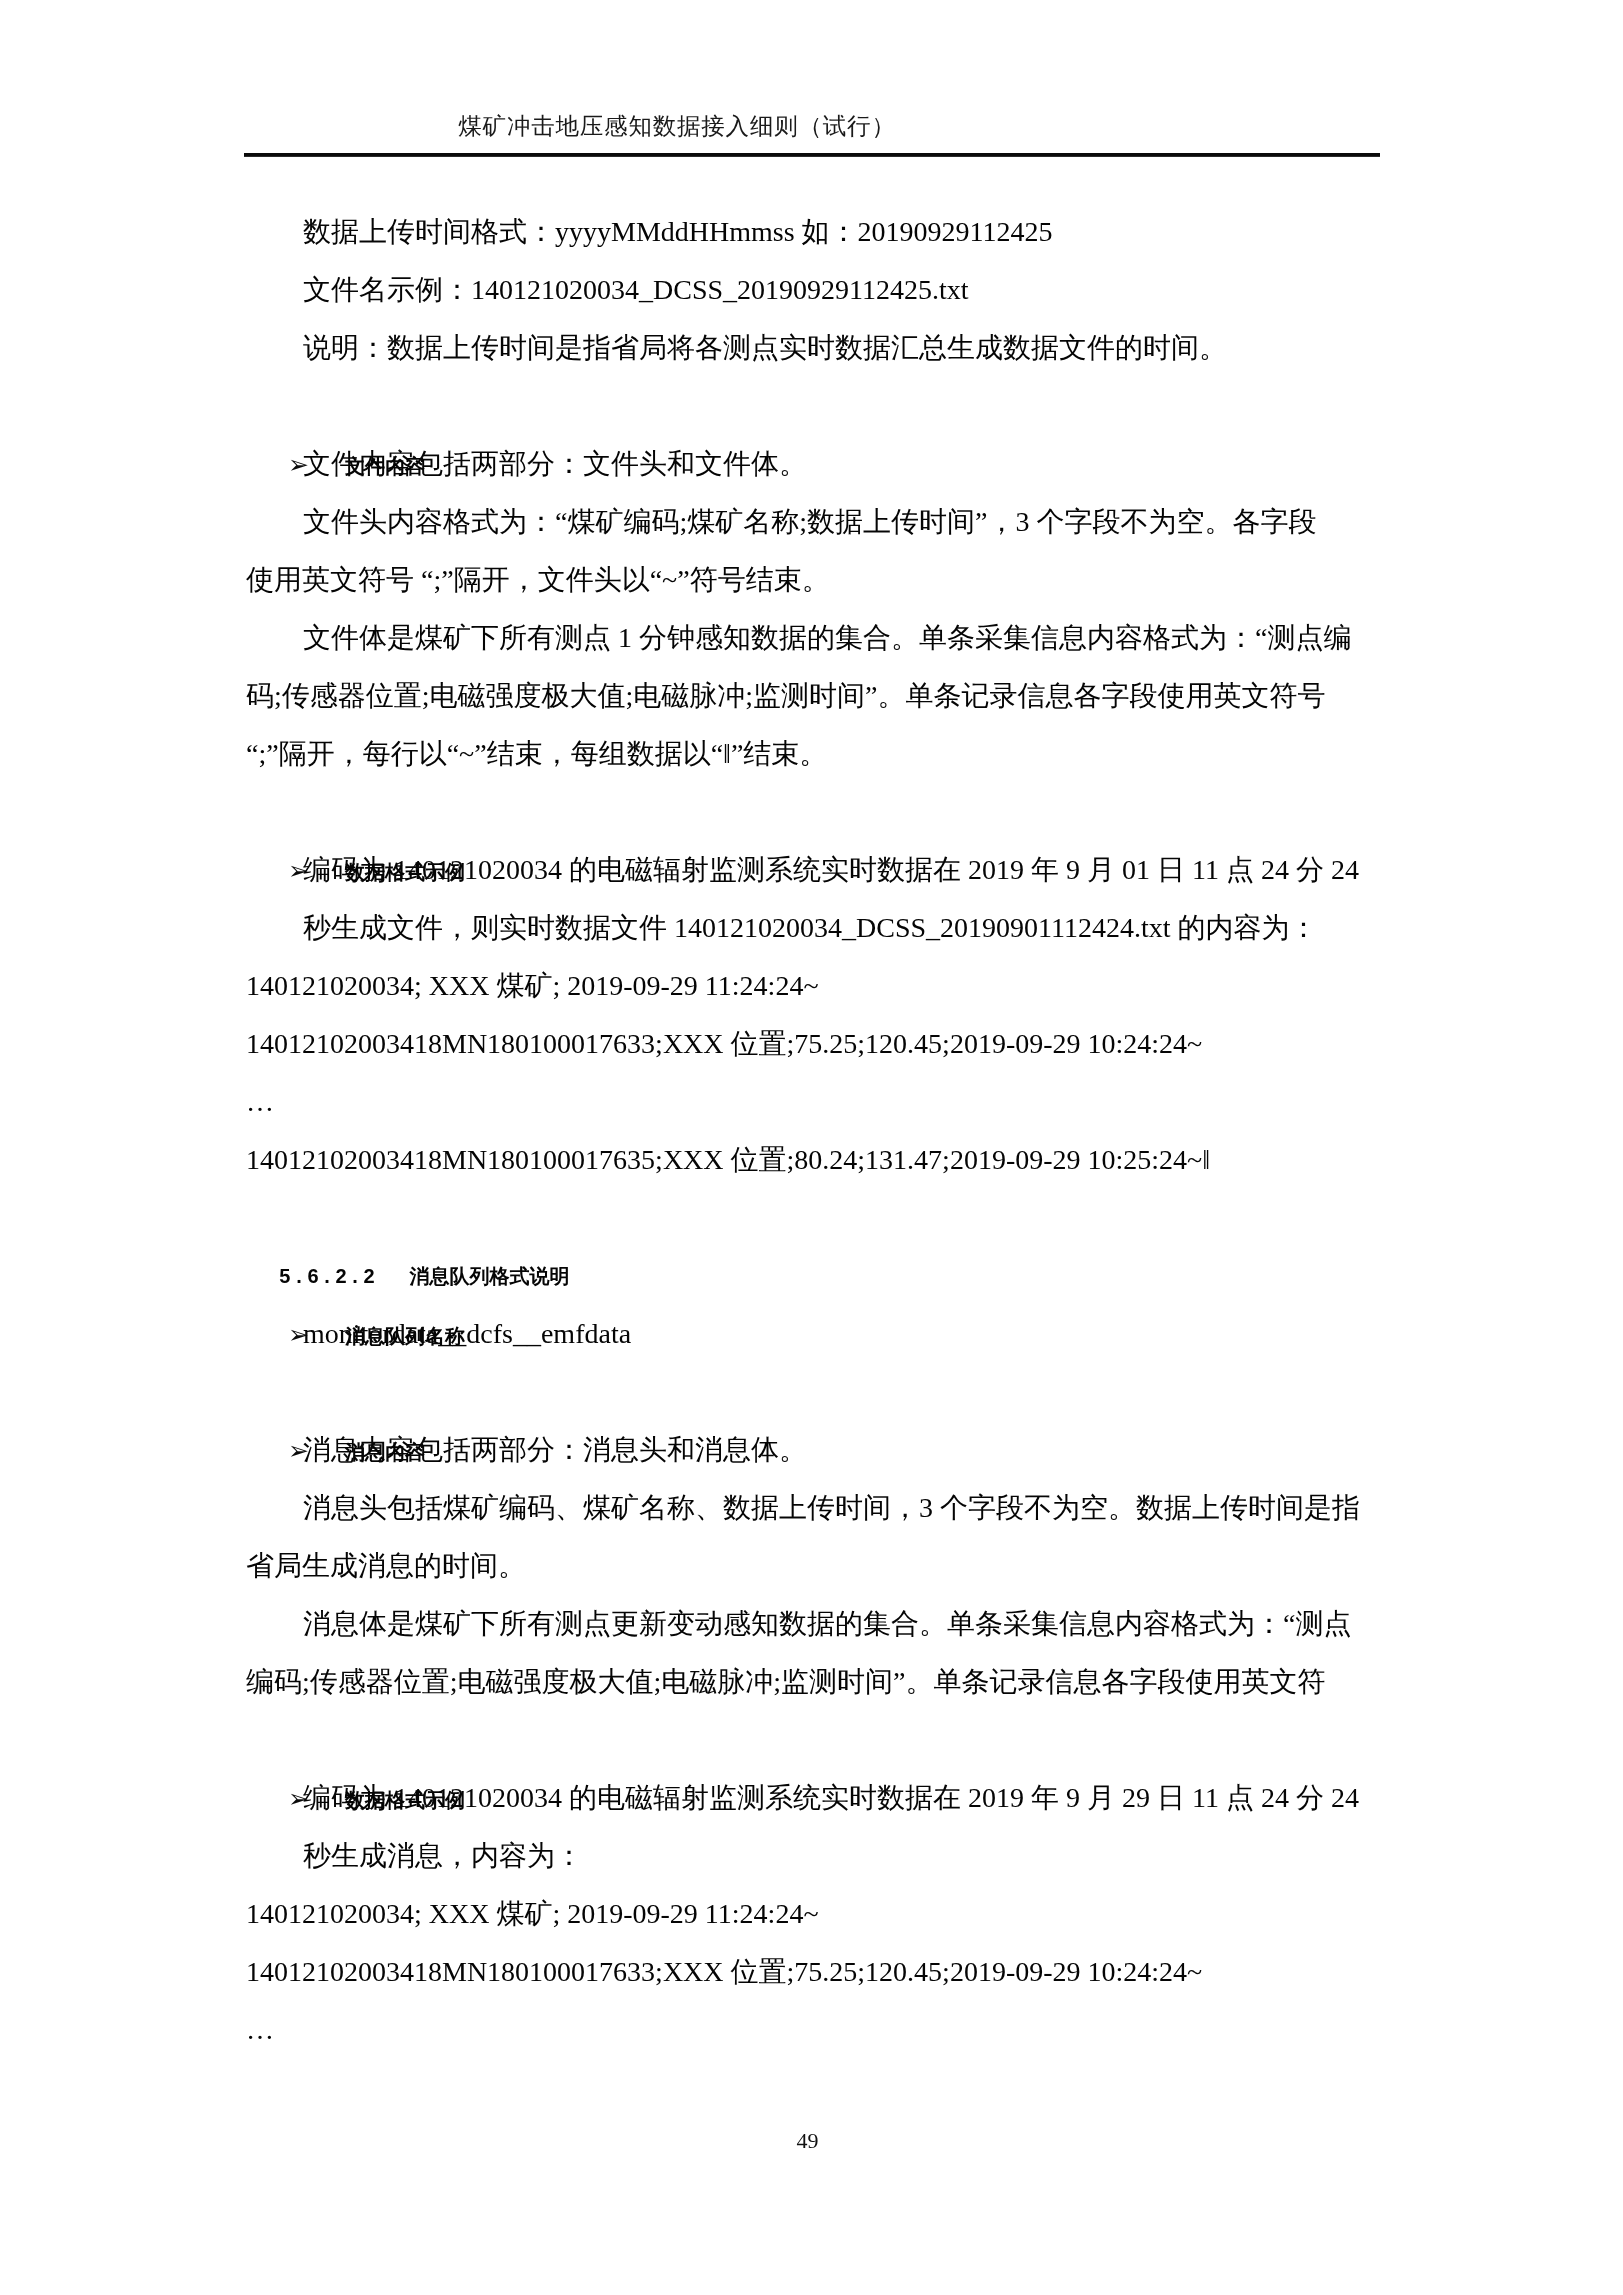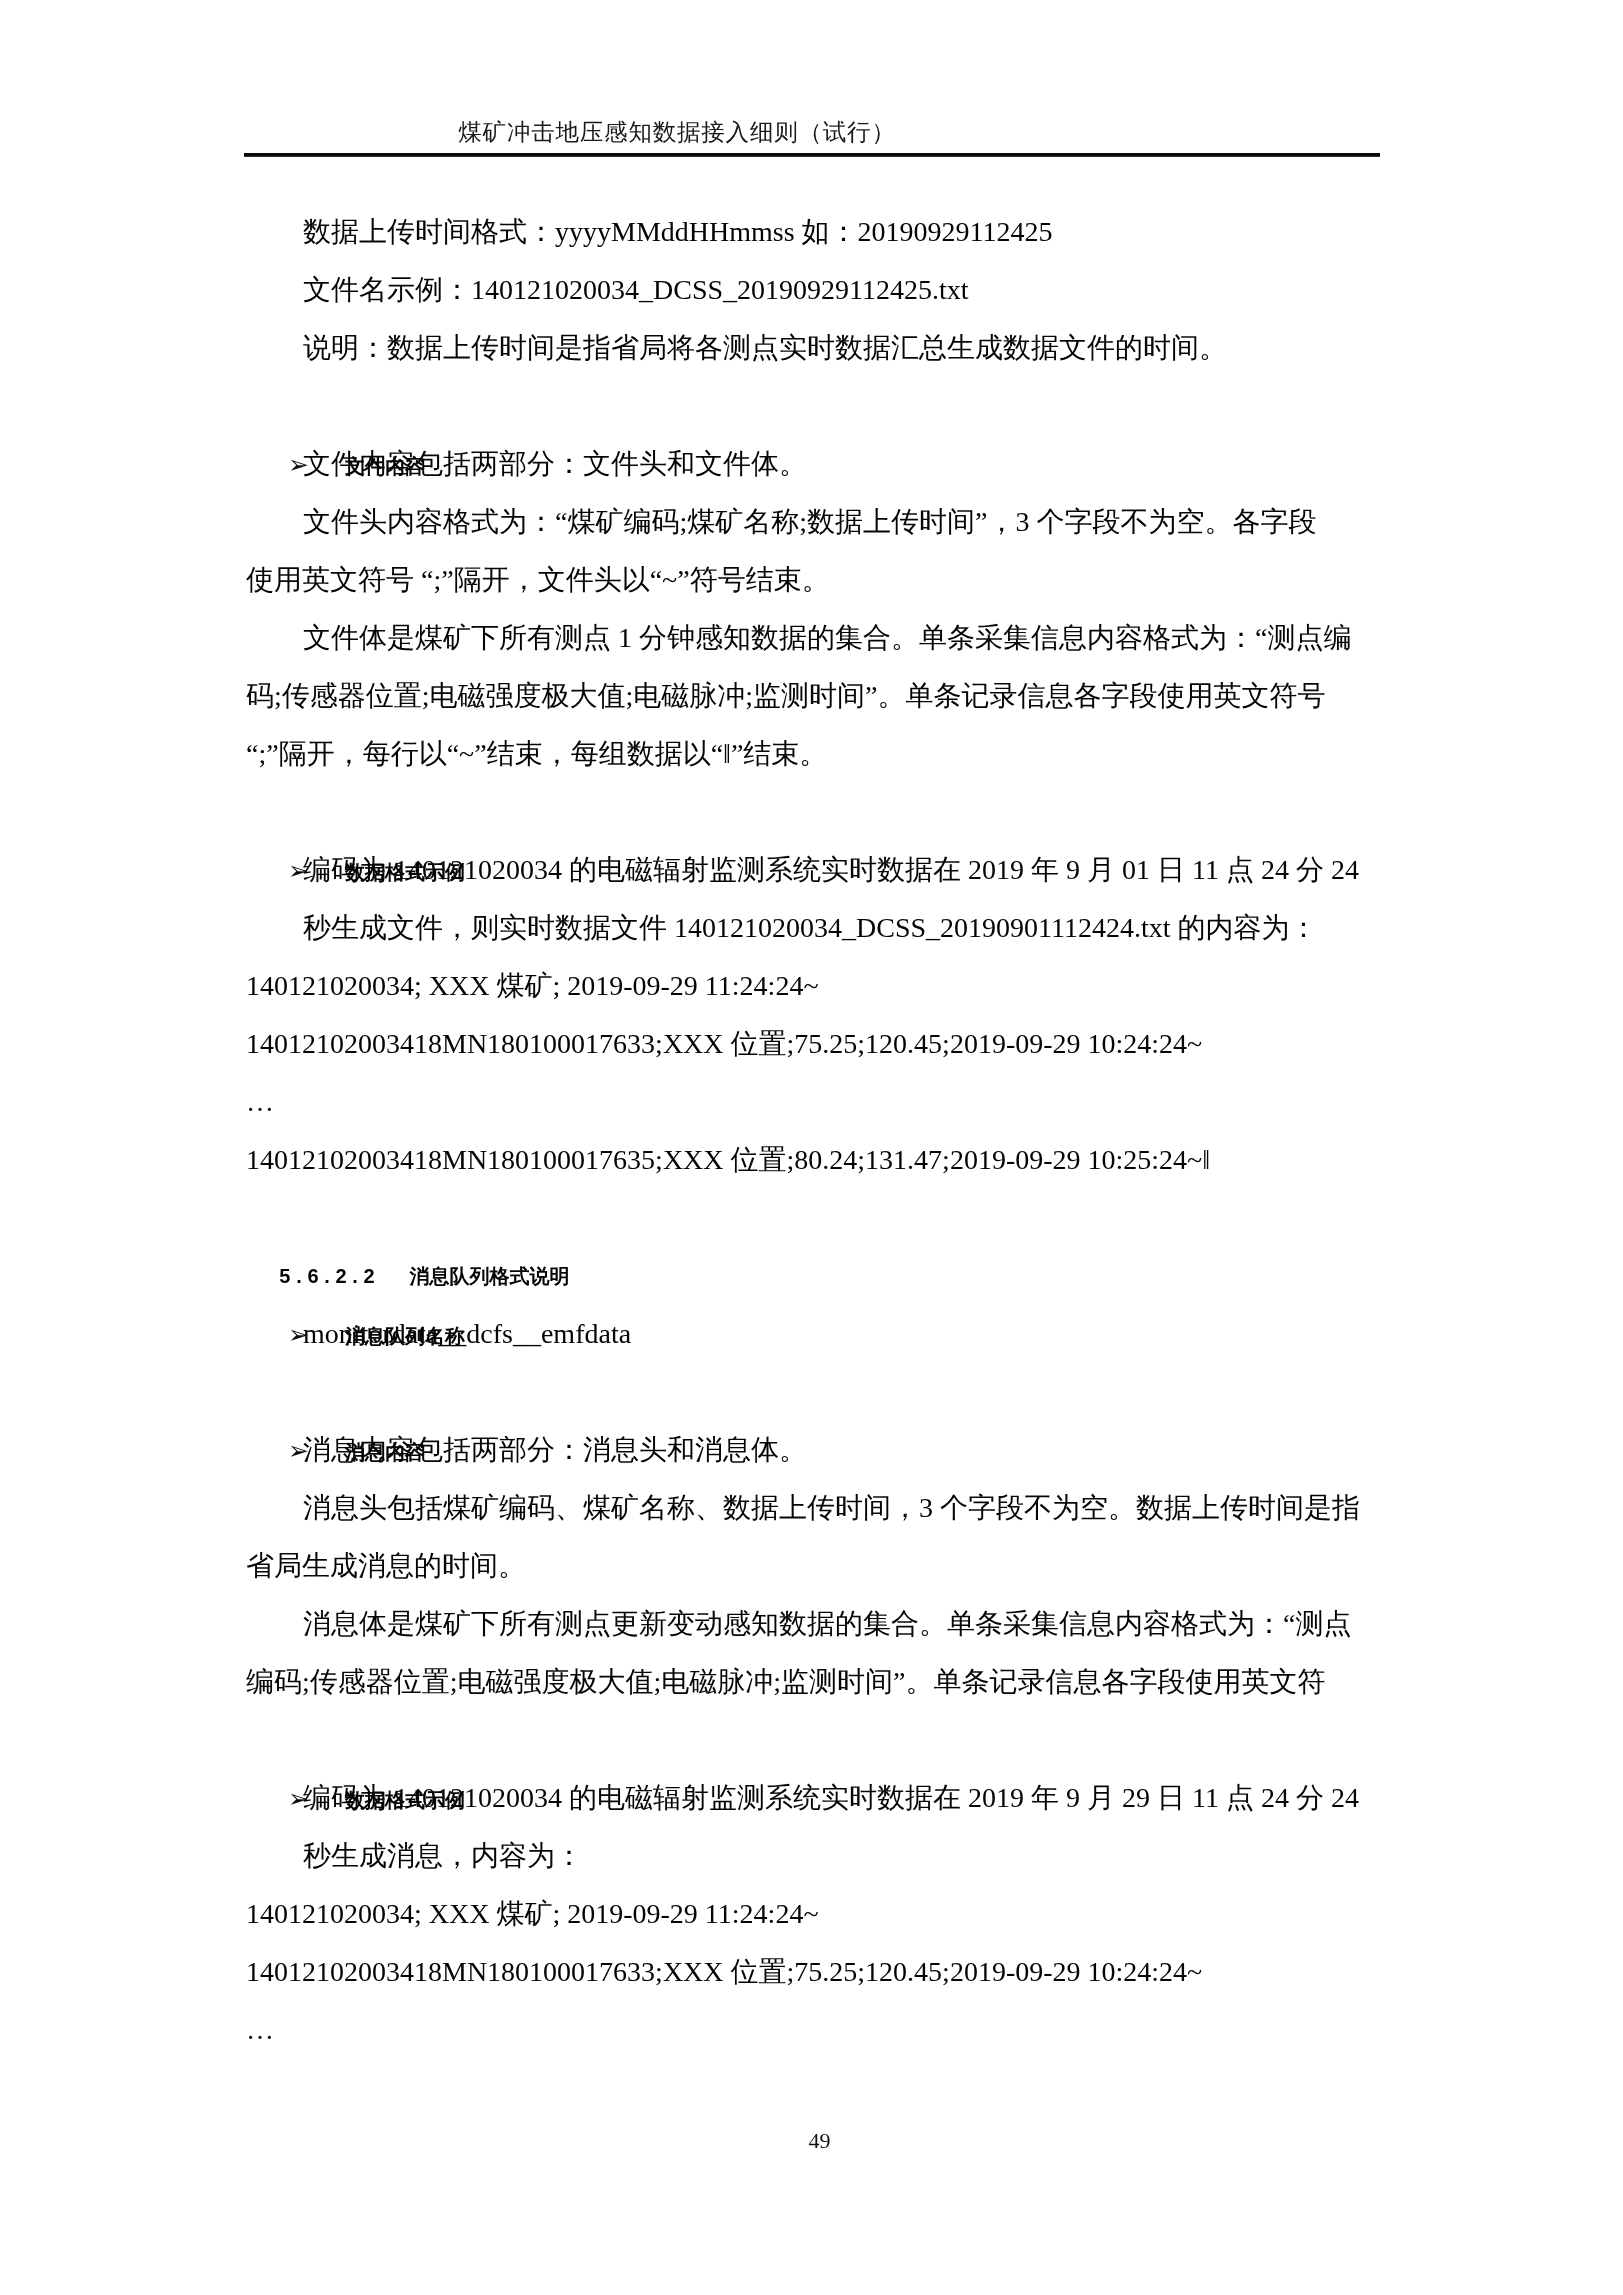--- a/index.html
+++ b/index.html
@@ -8,21 +8,21 @@
     width:1623px;
     height:2295px;
     background:#ffffff;
     color:#000;
     font-family:"Liberation Serif","DejaVu Serif",serif;
     overflow:hidden;
   }
   
   .header-title{
     position:absolute;
-    top:116px; left:0; width:1354px;
+    top:110px; left:0; width:1354px;
     text-align:center;
     font-size:23.5px;
     letter-spacing:0.8px;
     color:#1a1a1a;
     white-space:pre;
   }
   .header-rule{
     position:absolute;
     top:153px; left:244px; width:1136px;
     height:0;
@@ -53,21 +53,21 @@
   .bullet .blabel,
   .h3{
     font-family:"Liberation Sans","DejaVu Sans",sans-serif;
     font-weight:700;
     font-size:20px;
   }
   .h3 .hnum{ letter-spacing:5.7px; margin-right:29px; }
   
   .page-number{
     position:absolute;
-    top:2128px; left:16px; width:1607px;
+    top:2128px; left:4px; width:1607px;
     text-align:center;
     font-size:22px;
     color:#111;
   }
 </style>
 </head>
 <body>
 
 <div class="page">
 

